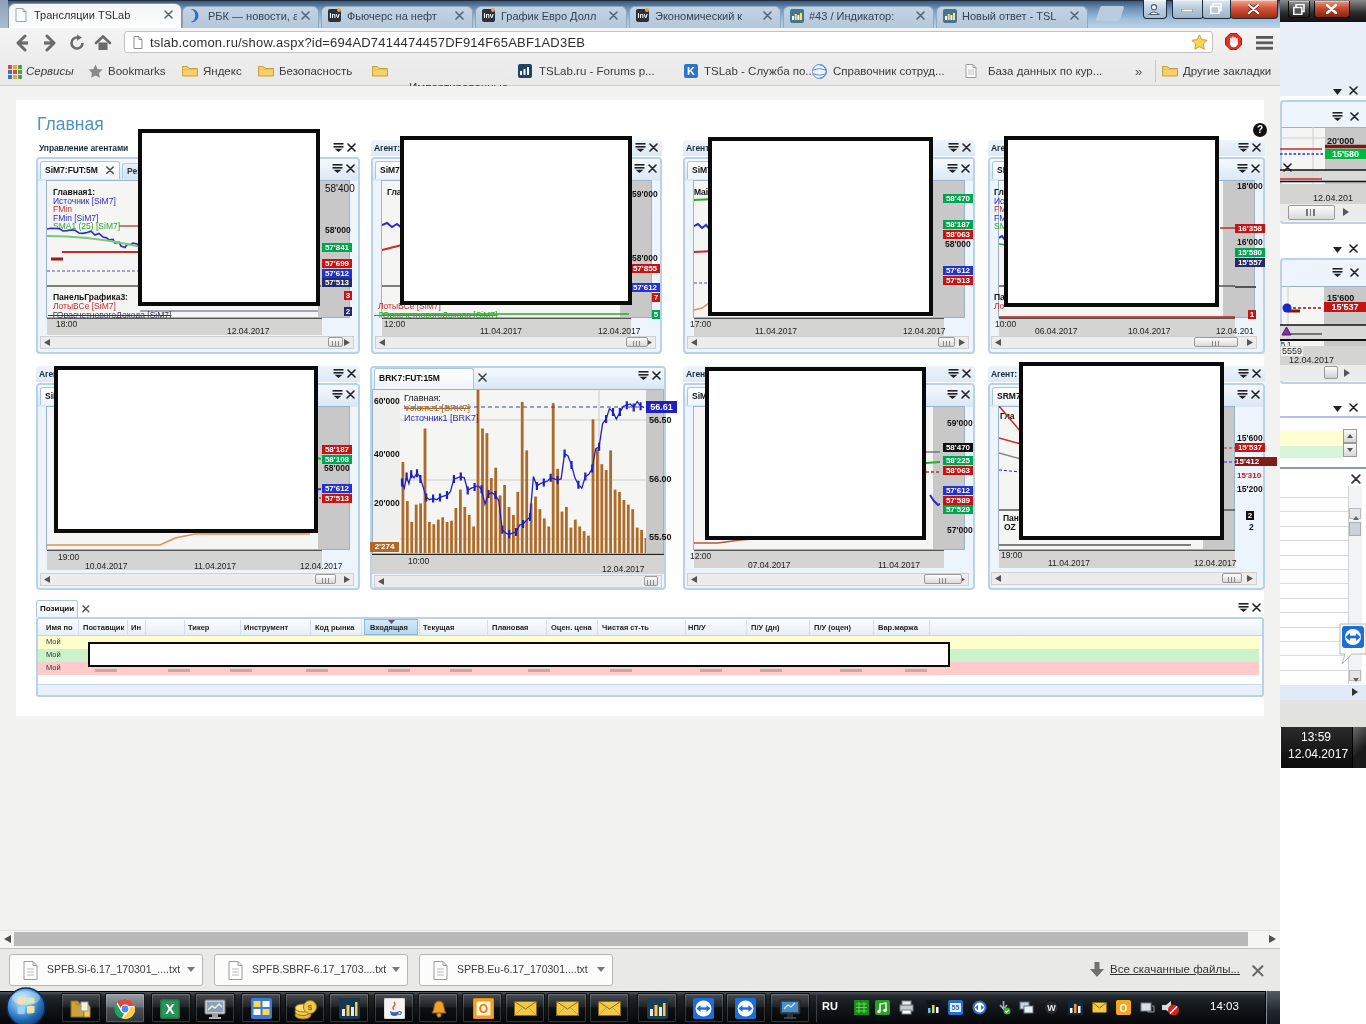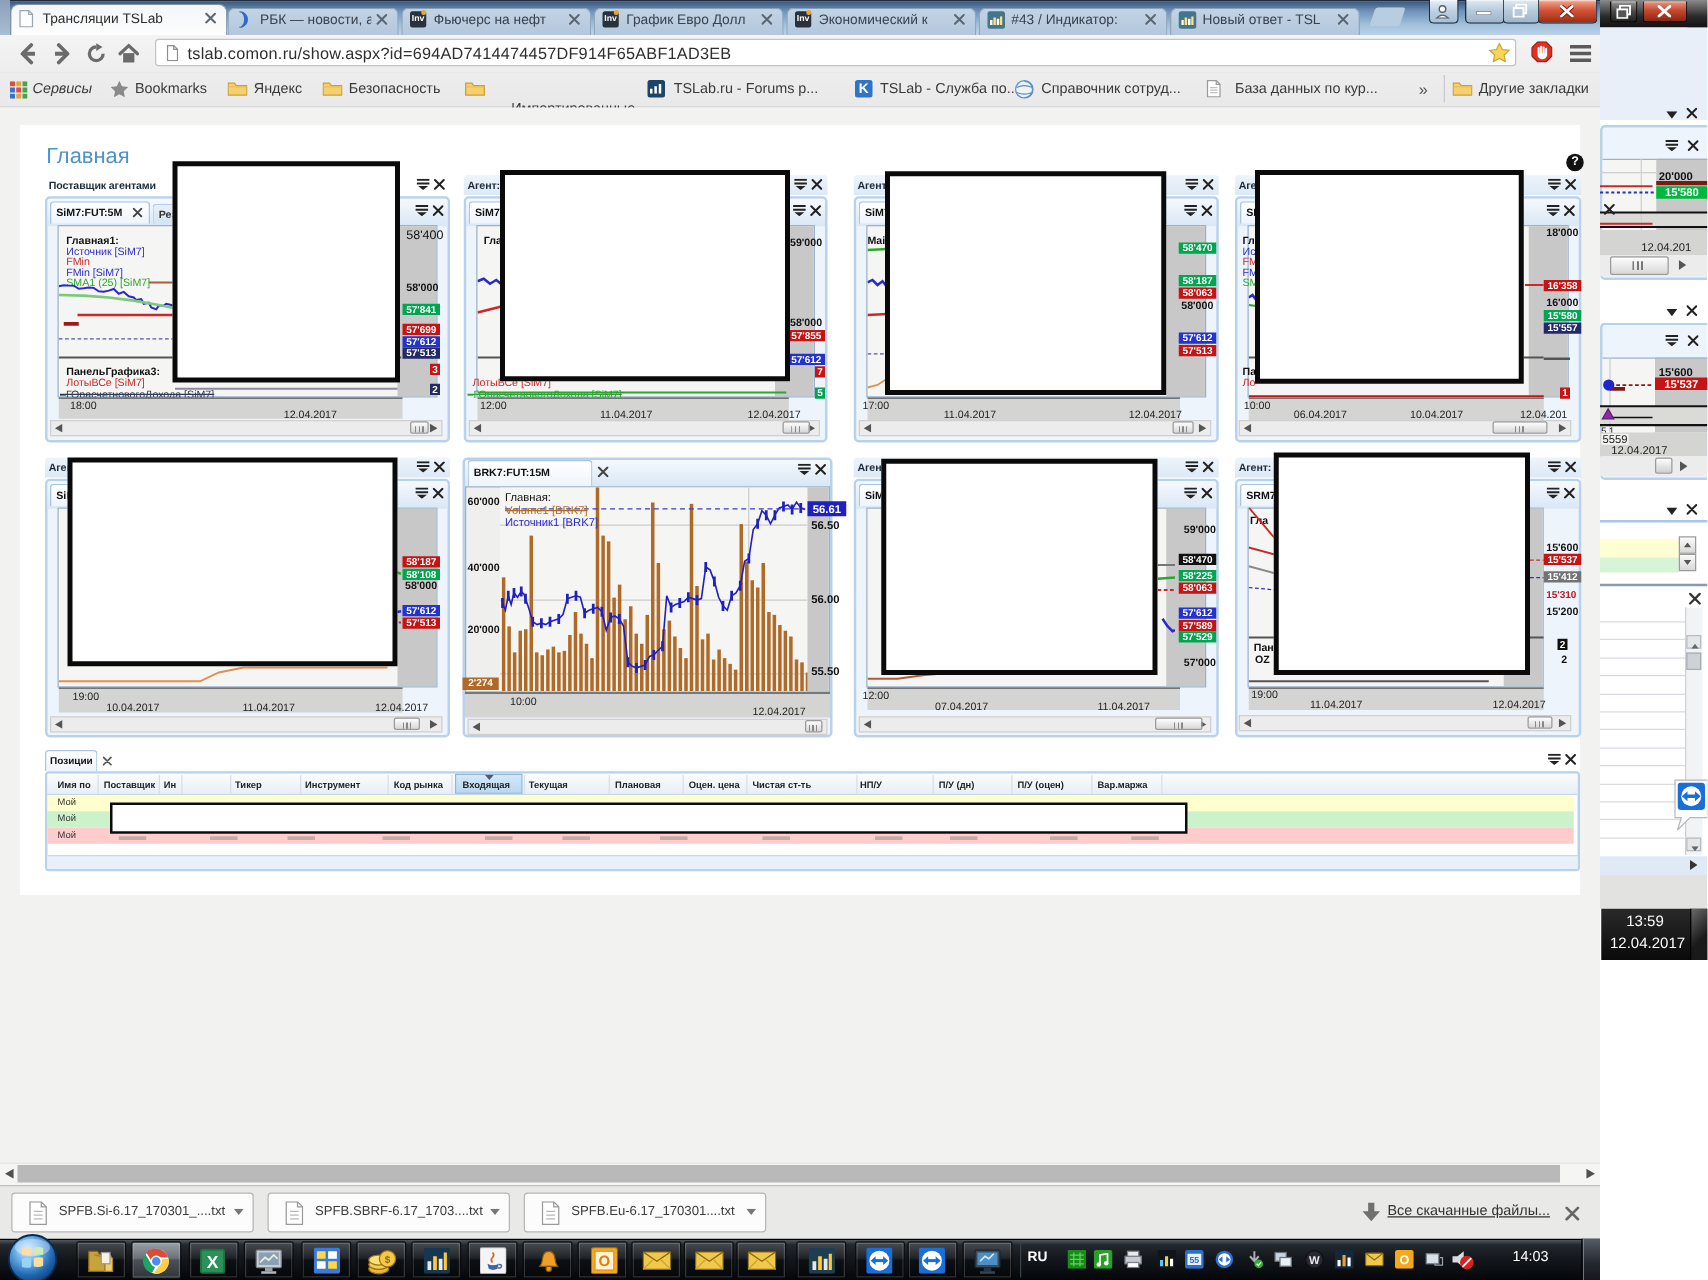--- a/index.html
+++ b/index.html
@@ -183,21 +183,21 @@
 <div style="position:absolute;left:1155px;top:60px;width:1px;height:22px;background:#c9c9c9;"></div>
 <svg style="position:absolute;left:1162px;top:64px" width="16" height="13">
     <path d="M0.5 2.5 L0.5 12 L15.5 12 L15.5 4.5 L7 4.5 L5.5 2.5 Z" fill="#f7d06c" stroke="#c89f3f"></path>
     <path d="M0.5 5.5 H15.5" stroke="#e8bf55"></path>
   </svg>
 <div style="position:absolute;left:1183px;top:66px;font-size:11.5px;color:#3a3a3a;white-space:nowrap;line-height:1;">Другие закладки</div>
 <div style="position:absolute;left:0px;top:86px;width:1280px;height:844px;background:#f2f2f1;"></div>
 <div style="position:absolute;left:16px;top:100px;width:1248px;height:616px;background:#fff;"></div>
 <div style="position:absolute;left:37px;top:116px;font-size:17.5px;color:#4d93c8;white-space:nowrap;line-height:1;">Главная</div>
 <div style="position:absolute;left:1253px;top:123px;width:14px;height:14px;border-radius:50%;background:#111;color:#fff;font-size:10px;font-weight:bold;text-align:center;line-height:14px;">?</div>
-<div style="position:absolute;left:39px;top:144px;font-size:8.5px;color:#1b2b3b;white-space:nowrap;line-height:1;font-weight:bold;letter-spacing:-0.1px;">Поставщик агентами</div>
+<div style="position:absolute;left:39px;top:144px;font-size:8.5px;color:#1b2b3b;white-space:nowrap;line-height:1;font-weight:bold;letter-spacing:-0.1px;">Управление агентами</div>
 <svg style="position:absolute;left:333px;top:143px" width="11.0" height="9.0" viewBox="0 0 11 9">
     <rect x="0.5" y="0" width="10" height="1.6" fill="#222"></rect>
     <rect x="0.5" y="3" width="10" height="1.6" fill="#222"></rect>
     <path d="M1.5 5.8 L9.5 5.8 L5.5 9 Z" fill="#222"></path>
   </svg>
 <svg style="position:absolute;left:347px;top:143px" width="9.0" height="9.0" viewBox="0 0 9 9">
     <path d="M1 1 L8 8 M8 1 L1 8" stroke="#222" stroke-width="1.6" stroke-linecap="round"></path>
   </svg>
 <div style="position:absolute;left:36px;top:157px;width:324px;height:197px;border:2px solid #b9d2ec;border-radius:4px;background:#eef4fb;box-sizing:border-box;"></div>
 <div style="position:absolute;left:38px;top:159px;width:320px;height:22px;background:linear-gradient(#f5f9fd,#d9e7f5);border-radius:2px 2px 0 0;"></div>
@@ -698,21 +698,21 @@
     <path d="M6 0 L6 7 L0 3.5 Z" fill="#555"></path>
   </svg>
 <svg style="position:absolute;left:1247px;top:575px" width="6" height="7">
     <path d="M0 0 L0 7 L6 3.5 Z" fill="#555"></path>
   </svg>
 <div style="position:absolute;left:1222px;top:573px;width:20px;height:10px;background:linear-gradient(#fdfdfd,#d8d8d8);border:1px solid #9a9a9a;border-radius:2px;box-sizing:border-box;">
     <div style="position:absolute;left:50%;top:3px;width:8px;height:5px;margin-left:-4px;background:repeating-linear-gradient(90deg,#888 0,#888 1px,transparent 1px,transparent 3px);"></div>
   </div>
 <div style="position:absolute;left:1237px;top:434px;font-size:8.5px;color:#111;white-space:nowrap;line-height:1;font-weight:bold;">15'600</div>
 <div style="position:absolute;left:1235px;top:443px;width:30px;height:9px;background:#c41414;color:#fff;font-size:8px;font-weight:bold;line-height:9px;text-align:center;letter-spacing:0px;">15'537</div>
-<div style="position:absolute;left:1235px;top:457px;width:30px;height:9px;background:#737373;color:#fff;font-size:8px;font-weight:bold;line-height:9px;text-align:center;letter-spacing:0px;">15'412</div>
+<div style="position:absolute;left:1235px;top:457px;width:42px;height:9px;background:#7f1d1d;color:#fff;font-size:8px;font-weight:bold;line-height:9px;text-align:left;letter-spacing:0px;">15'412</div>
 <div style="position:absolute;left:1237px;top:472px;font-size:8px;color:#c41414;white-space:nowrap;line-height:1;font-weight:bold;">15'310</div>
 <div style="position:absolute;left:1237px;top:485px;font-size:8.5px;color:#111;white-space:nowrap;line-height:1;font-weight:bold;">15'200</div>
 <div style="position:absolute;left:36px;top:600px;width:42px;height:17px;background:linear-gradient(#fff,#eef4fb);border:1px solid #a9c6e4;border-bottom:none;border-radius:3px 3px 0 0;box-sizing:border-box;"></div>
 <div style="position:absolute;left:40px;top:605px;font-size:8px;color:#111;white-space:nowrap;line-height:1;font-weight:bold;">Позиции</div>
 <svg style="position:absolute;left:82px;top:605px" width="7.6499999999999995" height="7.6499999999999995" viewBox="0 0 9 9">
     <path d="M1 1 L8 8 M8 1 L1 8" stroke="#555" stroke-width="1.6" stroke-linecap="round"></path>
   </svg>
 <svg style="position:absolute;left:1238px;top:603px" width="11.0" height="9.0" viewBox="0 0 11 9">
     <rect x="0.5" y="0" width="10" height="1.6" fill="#222"></rect>
     <rect x="0.5" y="3" width="10" height="1.6" fill="#222"></rect>

